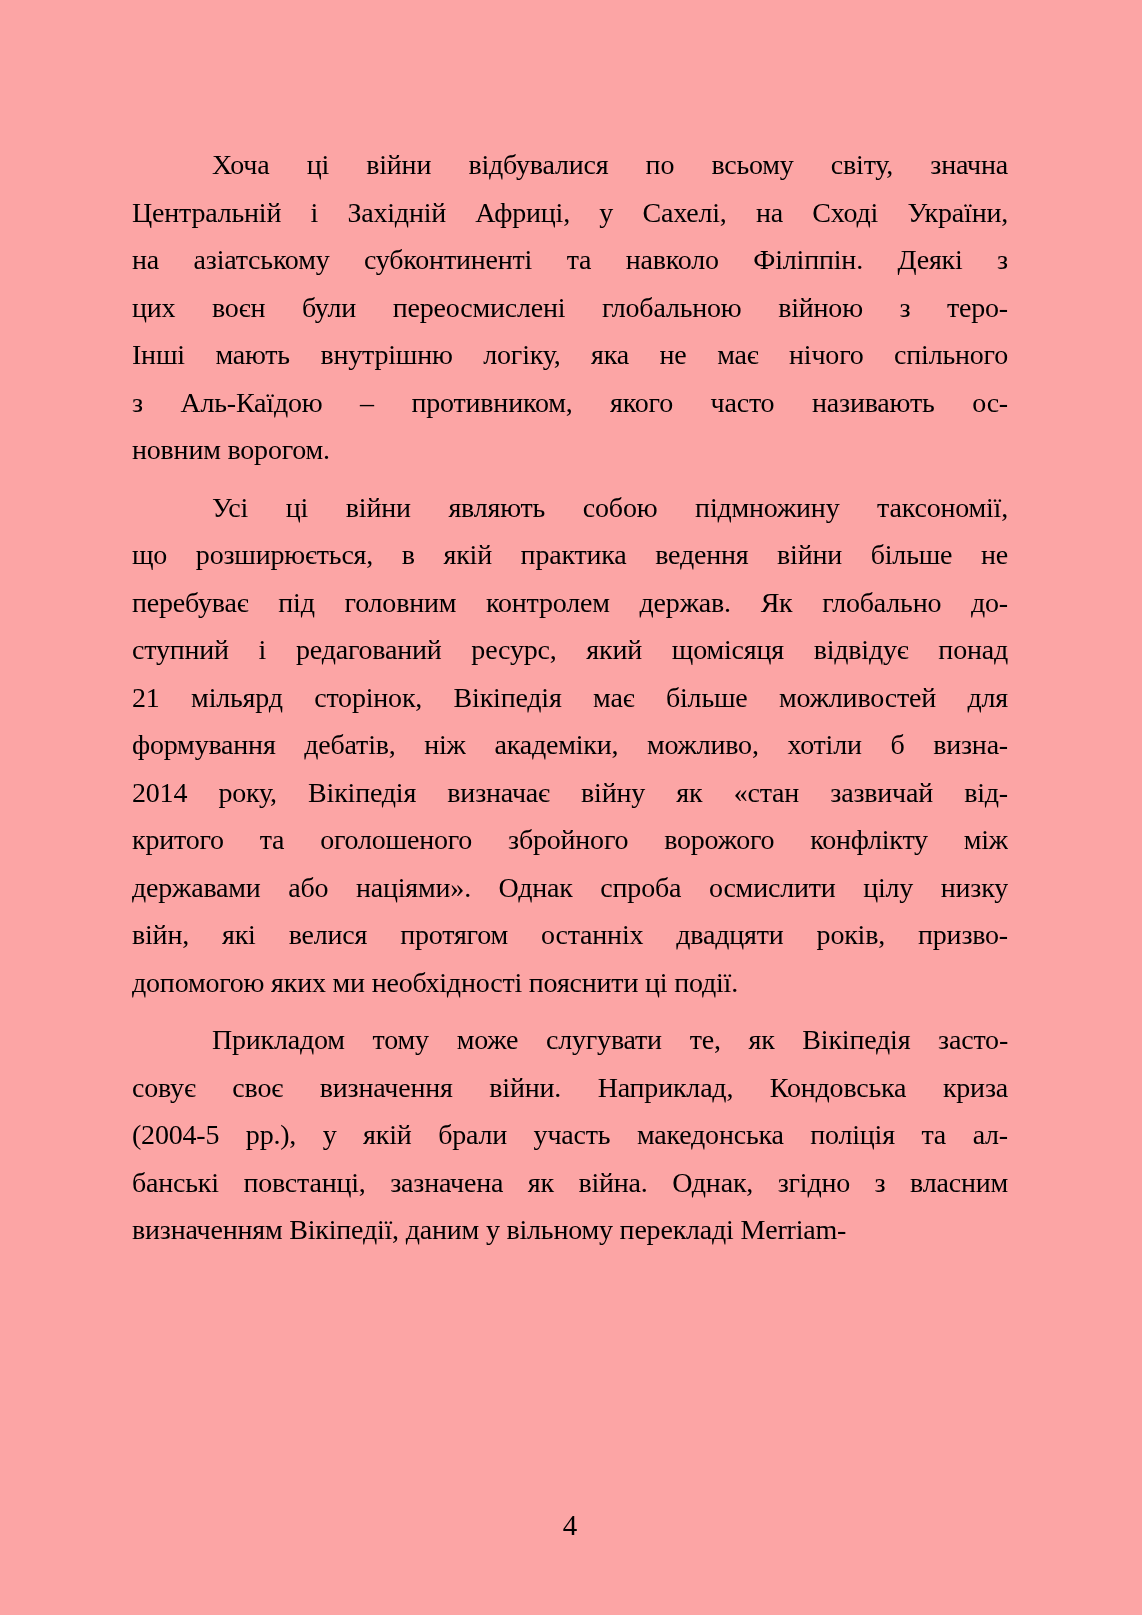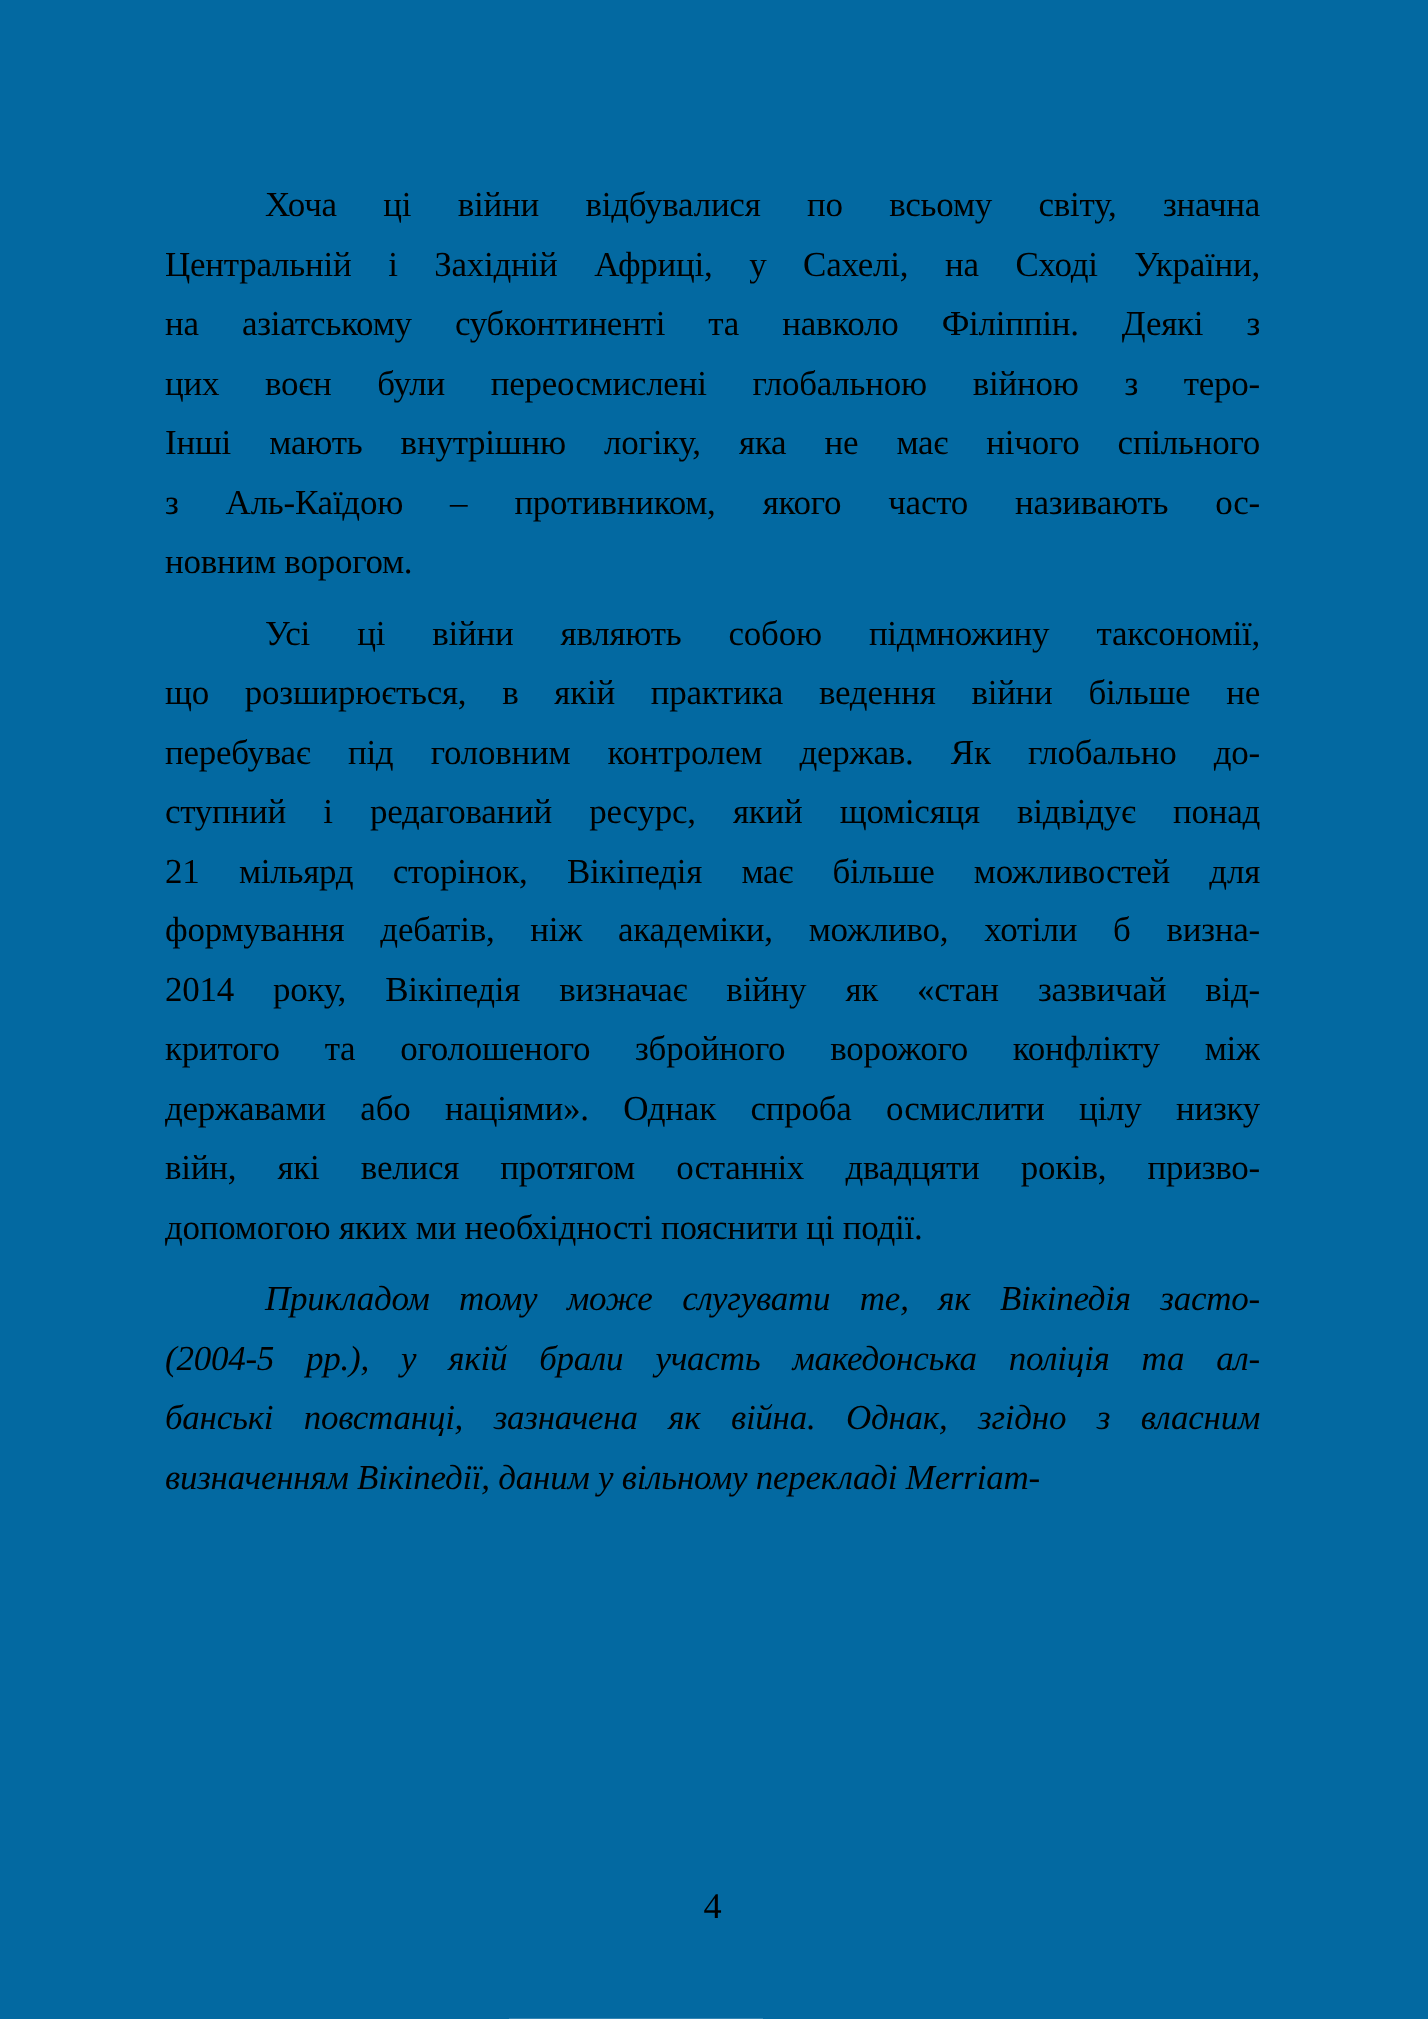--- a/index.html
+++ b/index.html
@@ -11,35 +11,34 @@
     height: 1615px;
     background: #ffffff;
     position: relative;
     font-family: "Liberation Serif", serif;
     color: #000000;
     overflow: hidden;
   }
   .page {
     position: absolute;
     inset: 0;
-    background: #0369a1;
+    background: #fca5a5;
   }
   .text-block {
     position: absolute;
     left: 132px;
     top: 141px;
     width: 876px;
   }
   .paragraph {
     margin: 0 0 10px 0;
     padding: 0;
   }
   .paragraph:last-child {
     margin-bottom: 0;
-    font-style: italic;
   }
   .line {
     font-size: 28px;
     line-height: 47.5px;
     height: 47.5px;
     letter-spacing: -0.2px;
     text-align: justify;
     text-align-last: justify;
     overflow: hidden;
   }
@@ -82,19 +81,20 @@
         <div class="line">21 мільярд сторінок, Вікіпедія має більше можливостей для</div>
         <div class="line">формування дебатів, ніж академіки, можливо, хотіли б визна-</div>
         <div class="line">2014 року, Вікіпедія визначає війну як «стан зазвичай від-</div>
         <div class="line">критого та оголошеного збройного ворожого конфлікту між</div>
         <div class="line">державами або націями». Однак спроба осмислити цілу низку</div>
         <div class="line">війн, які велися протягом останніх двадцяти років, призво-</div>
         <div class="line last">допомогою яких ми необхідності пояснити ці події.</div>
       </div>
       <div class="paragraph">
         <div class="line first">Прикладом тому може слугувати те, як Вікіпедія засто-</div>
+        <div class="line">совує своє визначення війни. Наприклад, Кондовська криза</div>
         <div class="line">(2004-5 рр.), у якій брали участь македонська поліція та ал-</div>
         <div class="line">банські повстанці, зазначена як війна. Однак, згідно з власним</div>
         <div class="line last">визначенням Вікіпедії, даним у вільному перекладі Merriam-</div>
       </div>
     </div>
   <div class="page-number">4</div>
 </div>
 
 </body></html>

